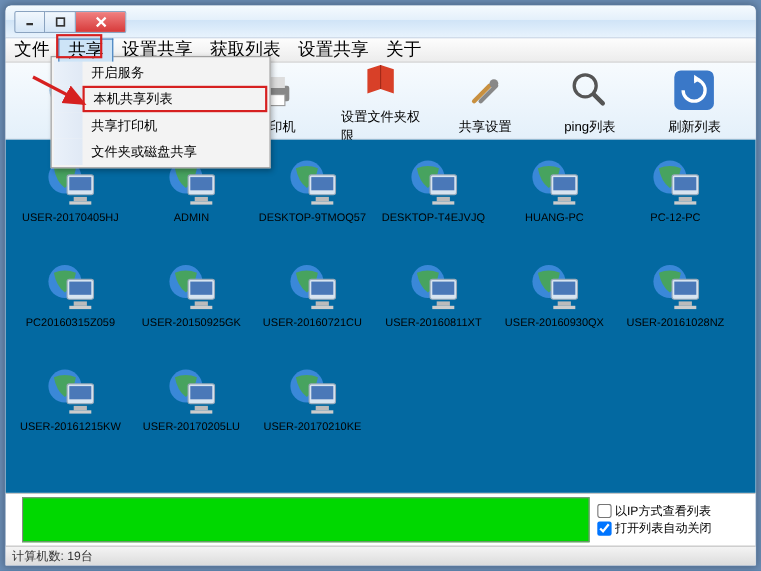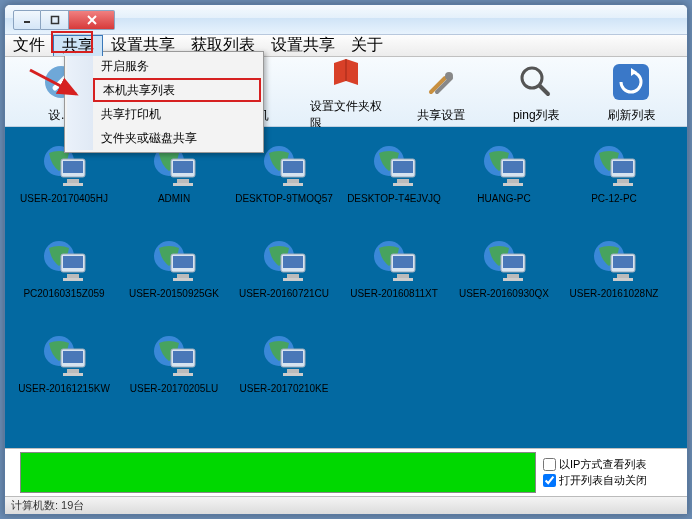--- a/index.html
+++ b/index.html
@@ -8,21 +8,21 @@
   .titlebar { height: 30px; background: linear-gradient(to bottom, #f5fafe 0%, #e4f0fb 45%, #d0e4f7 46%, #e8f3fd 100%); display: flex; align-items: center; padding: 0 4px 0 8px; border-bottom: 1px solid #b8c8dd; }
   .titlebar .title { flex: 1; font-size: 12px; color: #000; overflow: hidden; white-space: nowrap; }
   .titlebar .winbtns { display: flex; gap: 0; }
   .winbtn { width: 28px; height: 20px; border: 1px solid #8aa3c0; background: linear-gradient(to bottom, #f1f7fd, #d5e6f7); display: flex; align-items: center; justify-content: center; font-size: 10px; cursor: pointer; }
   .winbtn.min { border-radius: 2px 0 0 2px; }
   .winbtn.max { border-left: none; }
   .winbtn.close { width: 46px; border-left: none; border-radius: 0 2px 2px 0; background: linear-gradient(to bottom, #f08080, #d73a3a); color: #fff; font-size: 13px; font-weight: bold; }
   .menubar { height: 22px; background: linear-gradient(to bottom, #fdfdfd, #ececec); border-bottom: 1px solid #c0c0c0; display: flex; align-items: stretch; font-size: 16px; }
   .menubar .menuitem { padding: 0 8px; display: flex; align-items: center; cursor: pointer; }
   .menubar .menuitem.open { background: #cde4f7; border: 1px solid #3a78b8; border-bottom: none; position: relative; z-index: 20; }
-  .dropdown { position: absolute; top: 51px; left: 64px; width: 200px; background: #f3f3f3; border: 1px solid #999; box-shadow: 2px 2px 5px rgba(0,0,0,0.3); z-index: 15; padding: 2px; }
+  .dropdown { position: absolute; top: 51px; left: 46px; width: 200px; background: #f3f3f3; border: 1px solid #999; box-shadow: 2px 2px 5px rgba(0,0,0,0.3); z-index: 15; padding: 2px; }
   .dropdown .ddrow { display: flex; align-items: stretch; height: 24px; }
   .dropdown .ddicon { width: 26px; background: linear-gradient(to right,#eaf1fa,#e0e9f5); }
   .dropdown .ddlabel { flex:1; display:flex; align-items:center; padding-left:8px; font-size:12px; cursor:pointer; }
   .dropdown .ddrow.hl .ddlabel { border: 2px solid #d62020; }
   .menu-highlight { position: absolute; top: 31px; left: 51px; width: 42px; height: 22px; border: 2px solid #d62020; z-index: 30; pointer-events: none; }
   .arrow { position: absolute; top: 66px; left: 26px; z-index: 40; pointer-events:none; }
   .toolbar { height: 70px; background: linear-gradient(to bottom, #f7fbfe, #e4f0fa); border-bottom: 1px solid #c0d0e0; display: flex; align-items: center; justify-content: space-around; padding: 4px 8px; }
   .tbtn { display: flex; flex-direction: column; align-items: center; gap: 3px; font-size: 12px; cursor: pointer; width: 72px; }
   .tbtn .ticon { width: 44px; height: 44px; display:flex; align-items:center; justify-content:center; }
   .main { flex: 1; background: #0369a1; overflow-y: auto; padding: 8px 4px; position: relative; }

